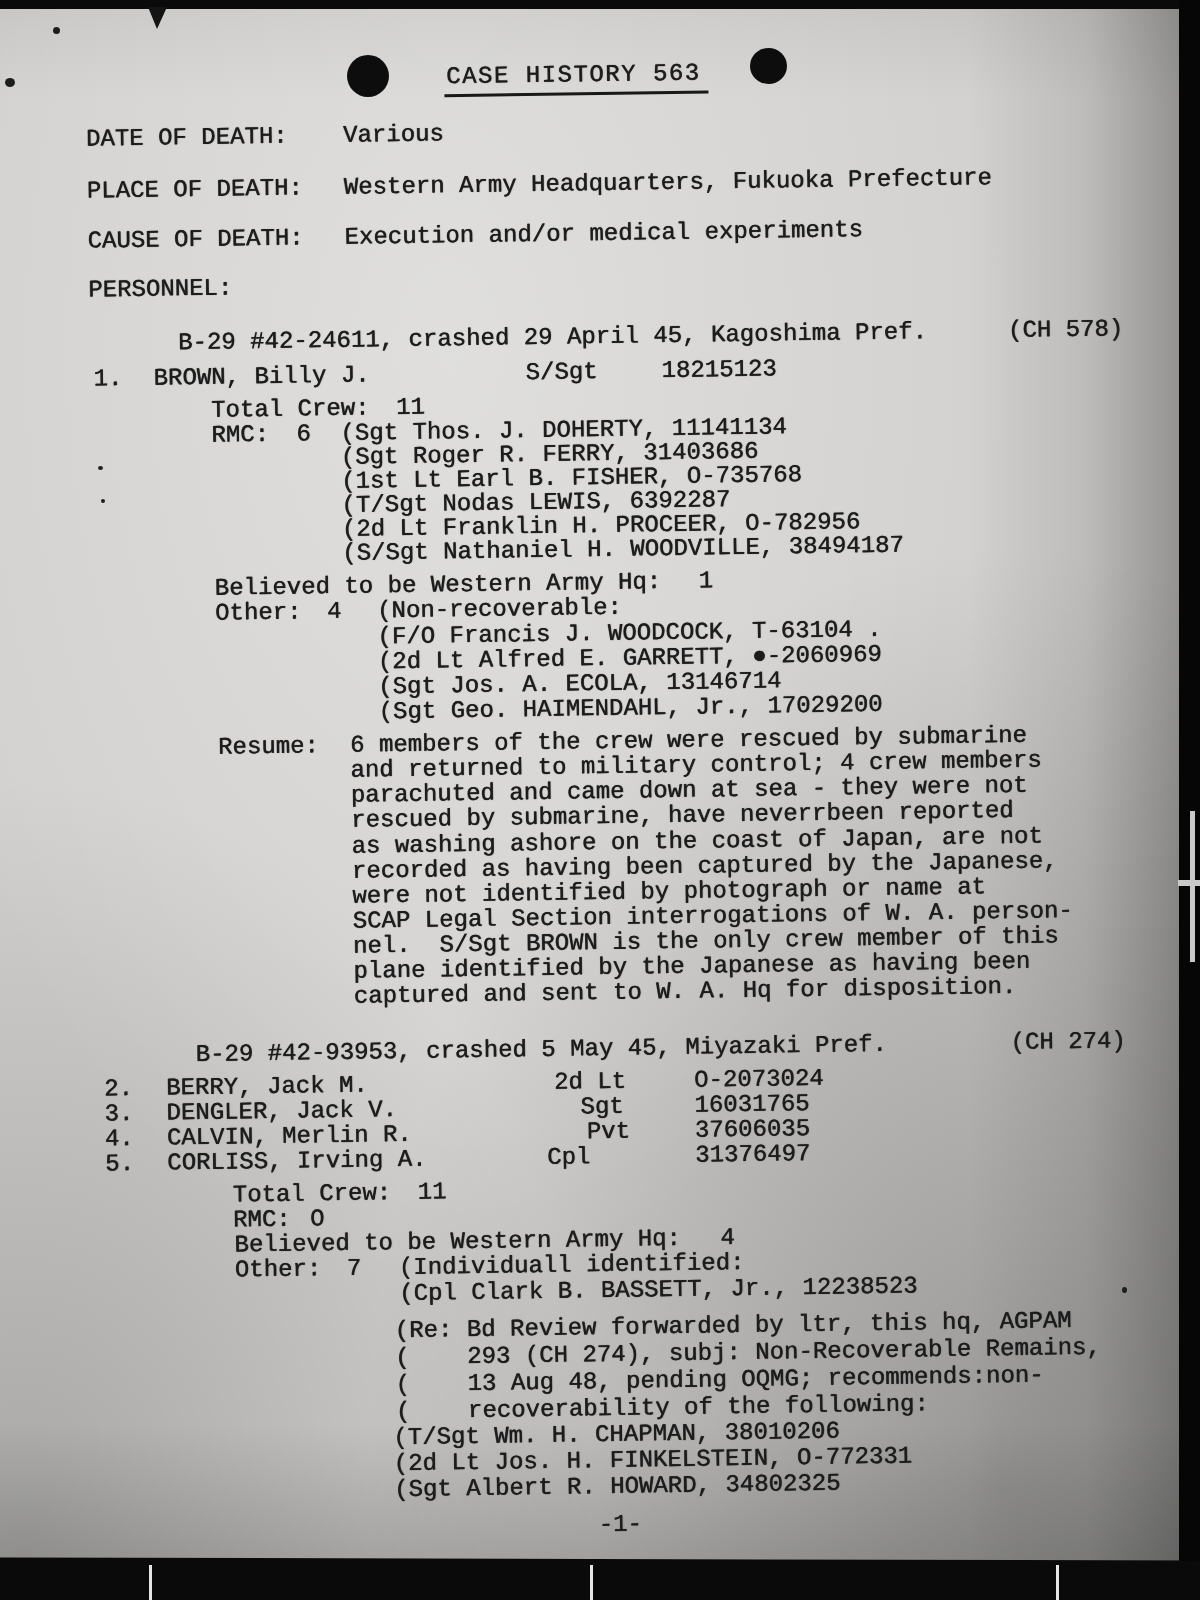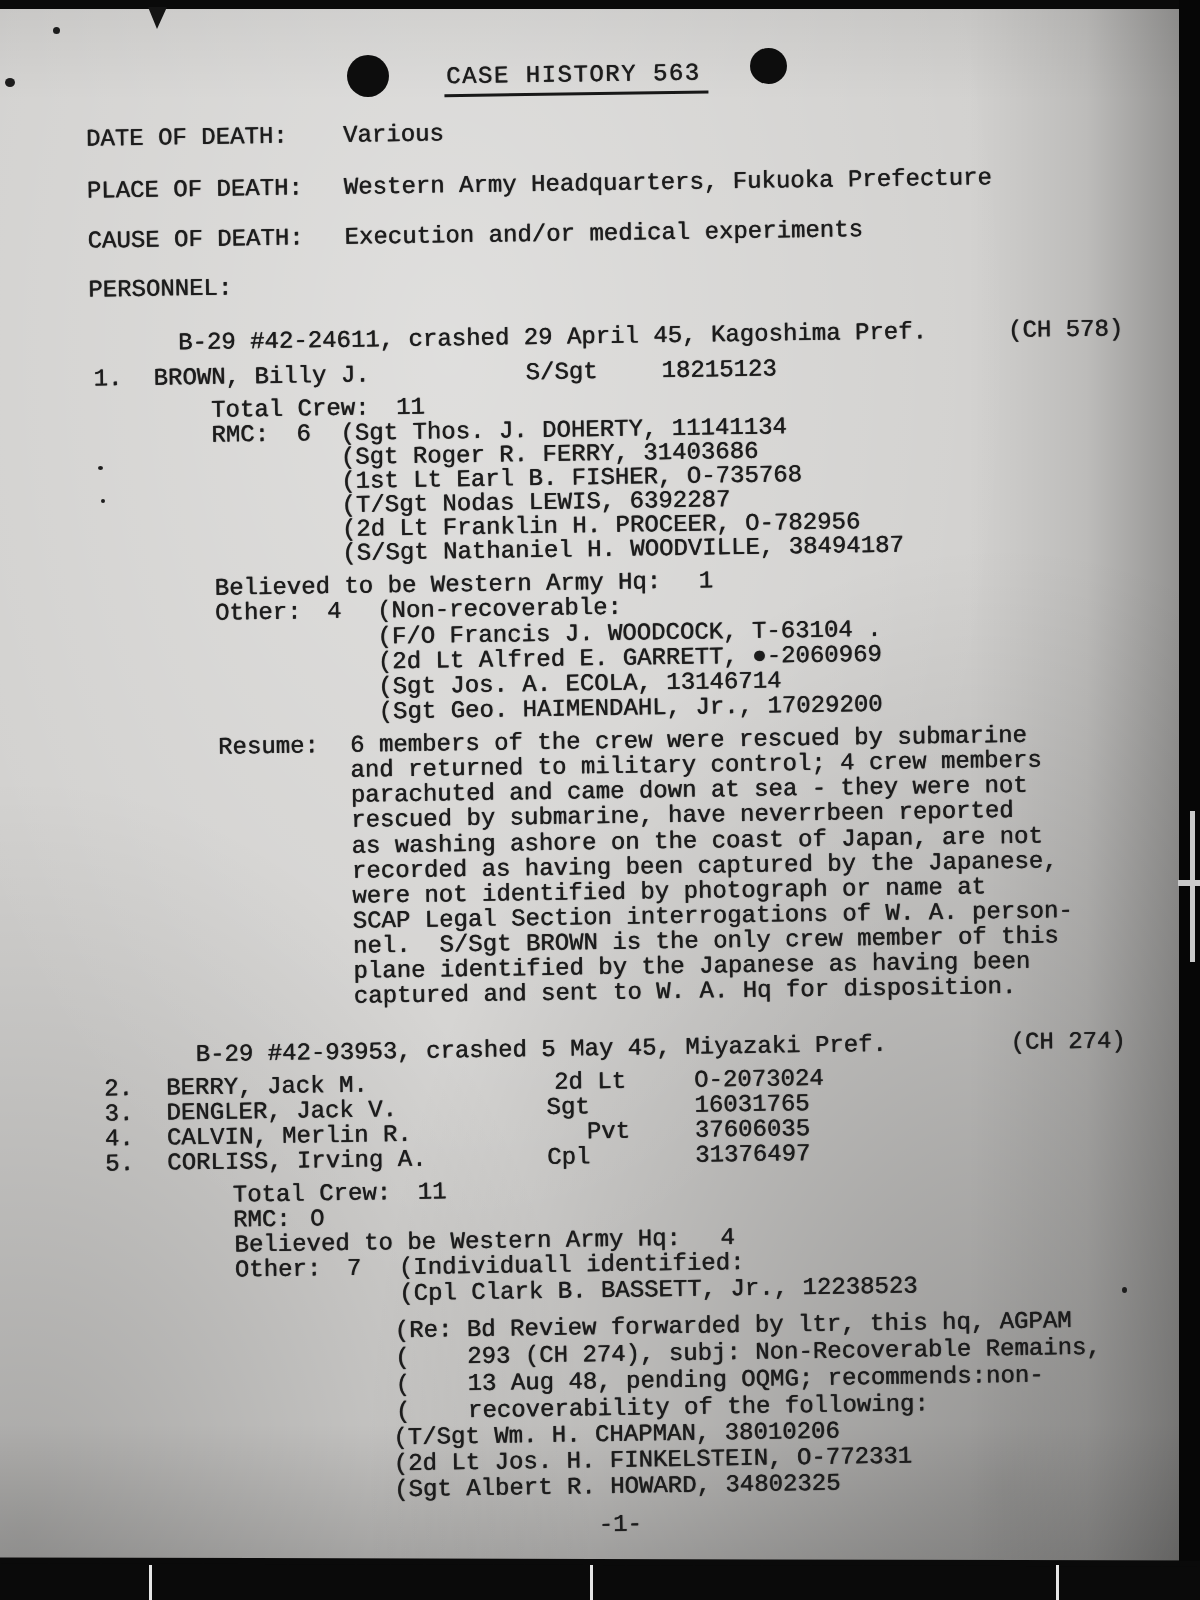--- a/index.html
+++ b/index.html
@@ -121,21 +121,21 @@
 
   <div class="t" style="left:180px;top:1044px">B-29 #42-93953, crashed 5 May 45, Miyazaki Pref.</div>
   <div class="t" style="left:995px;top:1044px">(CH 274)</div>
 
   <div class="t" style="left:88px;top:1077px">2.</div>
   <div class="t" style="left:150px;top:1077px">BERRY, Jack M.</div>
   <div class="t" style="left:538px;top:1077px">2d Lt</div>
   <div class="t" style="left:678px;top:1077px">O-2073024</div>
   <div class="t" style="left:88px;top:1102px">3.</div>
   <div class="t" style="left:150px;top:1102px">DENGLER, Jack V.</div>
-  <div class="t" style="left:530px;top:1102px">Sgt</div>
+  <div class="t" style="left:564px;top:1102px">Sgt</div>
   <div class="t" style="left:678px;top:1102px">16031765</div>
   <div class="t" style="left:88px;top:1127px">4.</div>
   <div class="t" style="left:150px;top:1127px">CALVIN, Merlin R.</div>
   <div class="t" style="left:570px;top:1127px">Pvt</div>
   <div class="t" style="left:678px;top:1127px">37606035</div>
   <div class="t" style="left:88px;top:1152px">5.</div>
   <div class="t" style="left:150px;top:1152px">CORLISS, Irving A.</div>
   <div class="t" style="left:530px;top:1152px">Cpl</div>
   <div class="t" style="left:678px;top:1152px">31376497</div>
 

